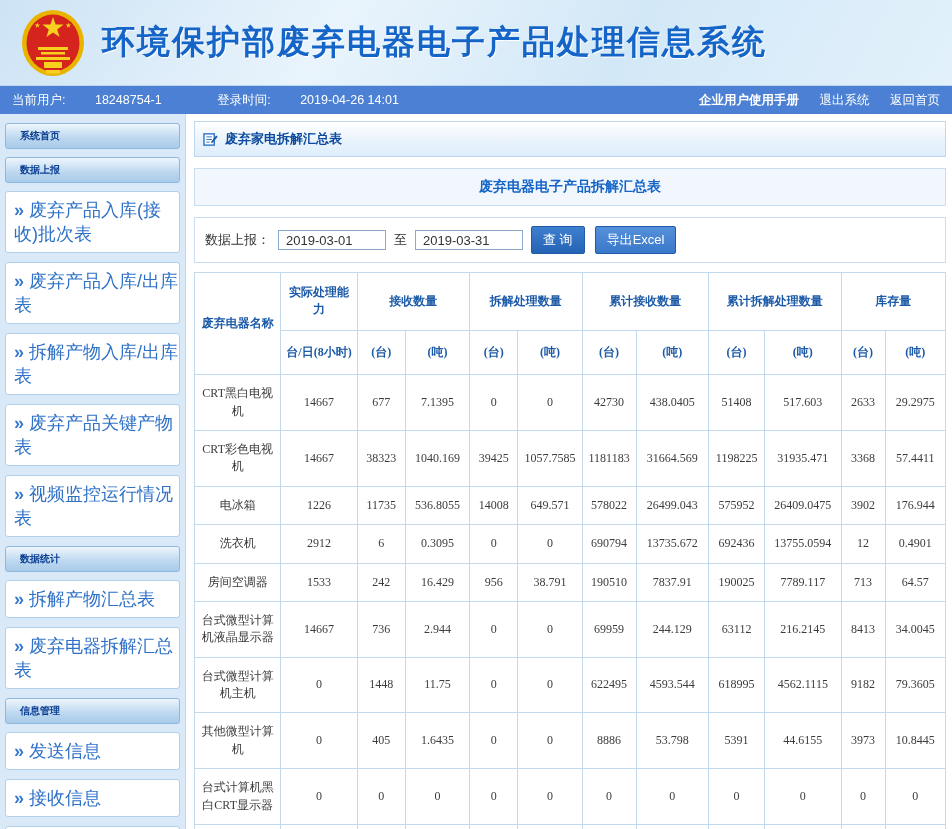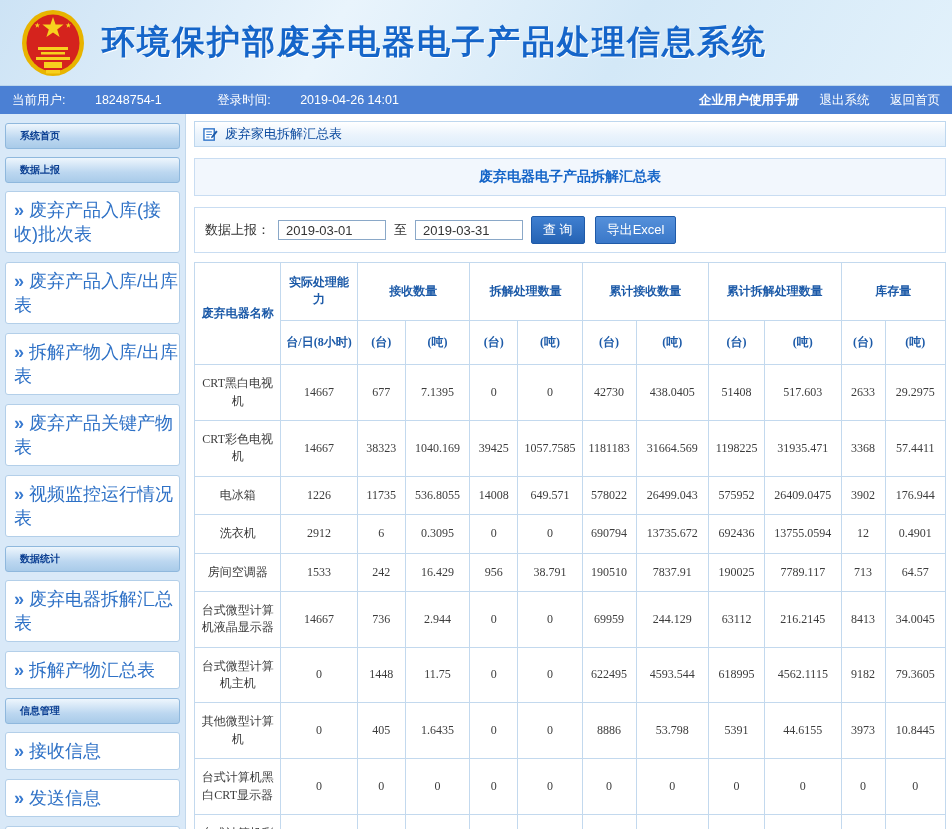--- a/index.html
+++ b/index.html
@@ -54,23 +54,23 @@
     color: #2e71c6; font-size: 18px;
     padding: 6px 0 6px 8px; margin-bottom: 9px;
     cursor: pointer;
   }
   .sb-item .chev { color: #3a7bd0; margin-right: 5px; font-weight: bold; }
   
   .main { flex: 1 1 auto; padding: 7px 6px 12px 8px; background: #fff; }
   .crumbbar {
     background: linear-gradient(180deg, #ffffff 0%, #eaf3fc 55%, #dfeefb 100%);
     border: 1px solid #bed7ee;
-    height: 26px; display: flex; align-items: center;
+    height: 36px; display: flex; align-items: center;
     padding-left: 8px; gap: 7px;
-    color: #0b4a9e; font-weight: normal; font-size: 13px;
+    color: #0b4a9e; font-weight: bold; font-size: 13px;
   }
   .subtitle-bar {
     margin-top: 11px;
     border: 1px solid #c9ddf2; background: #f2f7fd;
     text-align: center; padding: 9px 0;
     color: #1565c8; font-weight: bold; font-size: 14px;
   }
   .filterbar {
     margin-top: 11px;
     border: 1px solid #c9ddf2; background: #fff;
@@ -139,25 +139,25 @@
 
   <div class="sidebar">
       <div class="sb-header"><span>系统首页</span></div>
       <div class="sb-header"><span>数据上报</span></div>
       <div class="sb-item"><span class="chev">»</span><span>废弃产品入库(接收)批次表</span></div>
       <div class="sb-item"><span class="chev">»</span><span>废弃产品入库/出库表</span></div>
       <div class="sb-item"><span class="chev">»</span><span>拆解产物入库/出库表</span></div>
       <div class="sb-item"><span class="chev">»</span><span>废弃产品关键产物表</span></div>
       <div class="sb-item"><span class="chev">»</span><span>视频监控运行情况表</span></div>
       <div class="sb-header"><span>数据统计</span></div>
+      <div class="sb-item"><span class="chev">»</span><span>拆解产物汇总表</span></div>
       <div class="sb-item"><span class="chev">»</span><span>废弃电器拆解汇总表</span></div>
-      <div class="sb-item"><span class="chev">»</span><span>拆解产物汇总表</span></div>
       <div class="sb-header"><span>信息管理</span></div>
+      <div class="sb-item"><span class="chev">»</span><span>发送信息</span></div>
       <div class="sb-item"><span class="chev">»</span><span>接收信息</span></div>
-      <div class="sb-item"><span class="chev">»</span><span>发送信息</span></div>
       <div class="sb-item"><span class="chev">»</span><span>日常监管记录</span></div>
       <div class="sb-header"><span>基本信息管理</span></div>
       <div class="sb-item"><span class="chev">»</span><span>企业资料</span></div>
       <div class="sb-item"><span class="chev">»</span><span>合作单位管理</span></div>
       <div class="sb-item"><span class="chev">»</span><span>密码修改</span></div>
     </div>
 
   <div class="main">
 
     <div class="crumbbar">

